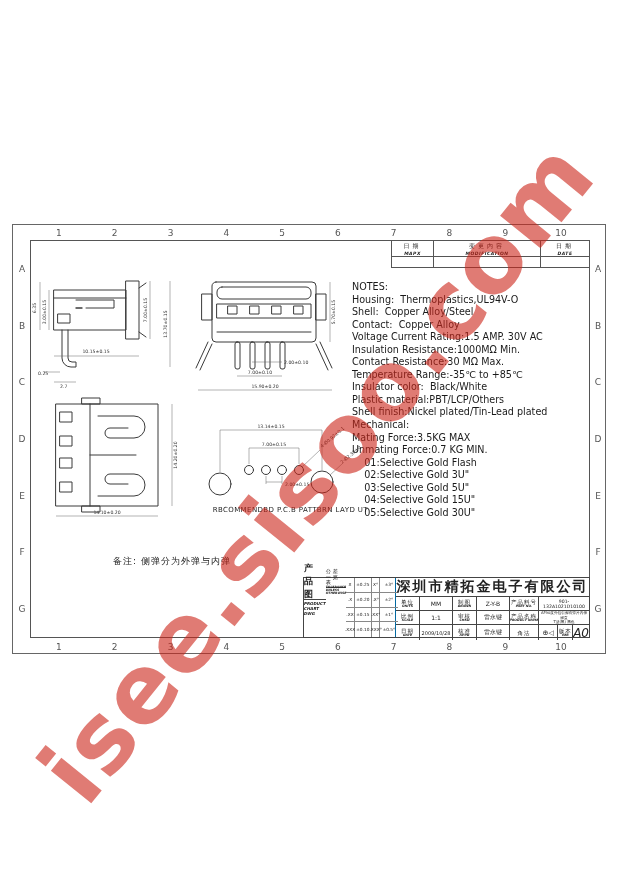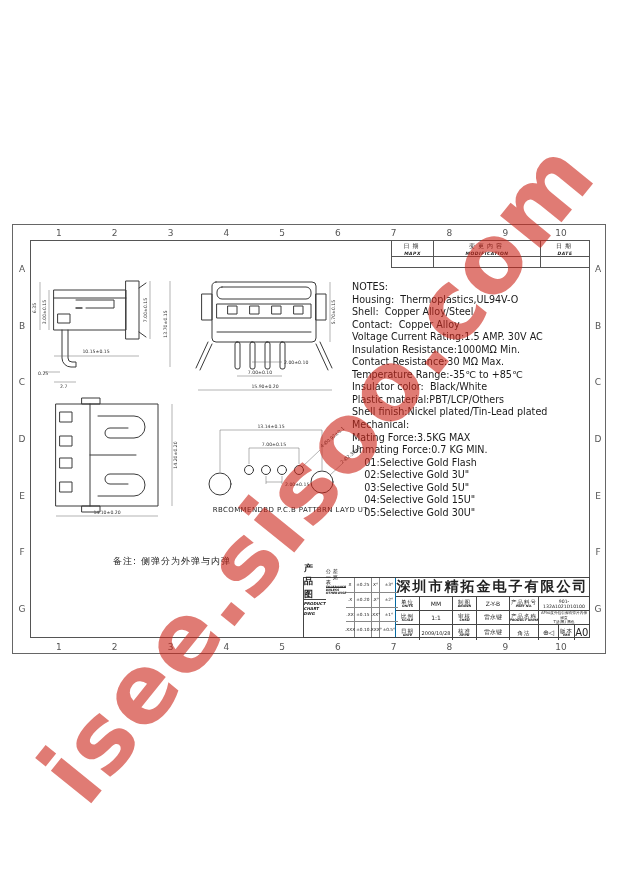--- a/index.html
+++ b/index.html
@@ -70,21 +70,21 @@
   .tc .cn{font-size:5.5px;letter-spacing:1px;line-height:6px;white-space:nowrap;}
   .tc .en{font-size:3.2px;font-style:italic;font-weight:bold;line-height:3.6px;white-space:nowrap;}
   .tc.val{font-size:6px;}
   .tc.val.small{font-size:5px;}
   .tc.partno{font-size:4.6px;letter-spacing:0;}
   .tc.pname{font-size:3.7px;line-height:4.4px;padding:0 1px;}
   .tc-split{display:flex;flex-direction:row;align-items:stretch;border-bottom:none;padding:0;}
   .tc-split>div{display:flex;flex-direction:column;align-items:center;justify-content:center;box-sizing:border-box;}
   .tc-sym{flex:1.2;border-right:1px solid #444;font-size:7px;}
   .tc-ver{flex:.9;border-right:1px solid #444;}
-  .tc-verval{flex:.9;font-size:10px;text-align:center;}
+  .tc-verval{flex:.9;font-size:12px;font-style:italic;text-align:center;}
 
   
   .watermark{position:absolute;left:-133px;top:407px;width:900px;height:130px;line-height:130px;
              text-align:center;transform:rotate(-51deg);transform-origin:center;
              font-size:95px;font-weight:bold;letter-spacing:2px;opacity:.6;pointer-events:none;z-index:50;}
 </style>
 </head>
 <body>
 
 <div class="page">

